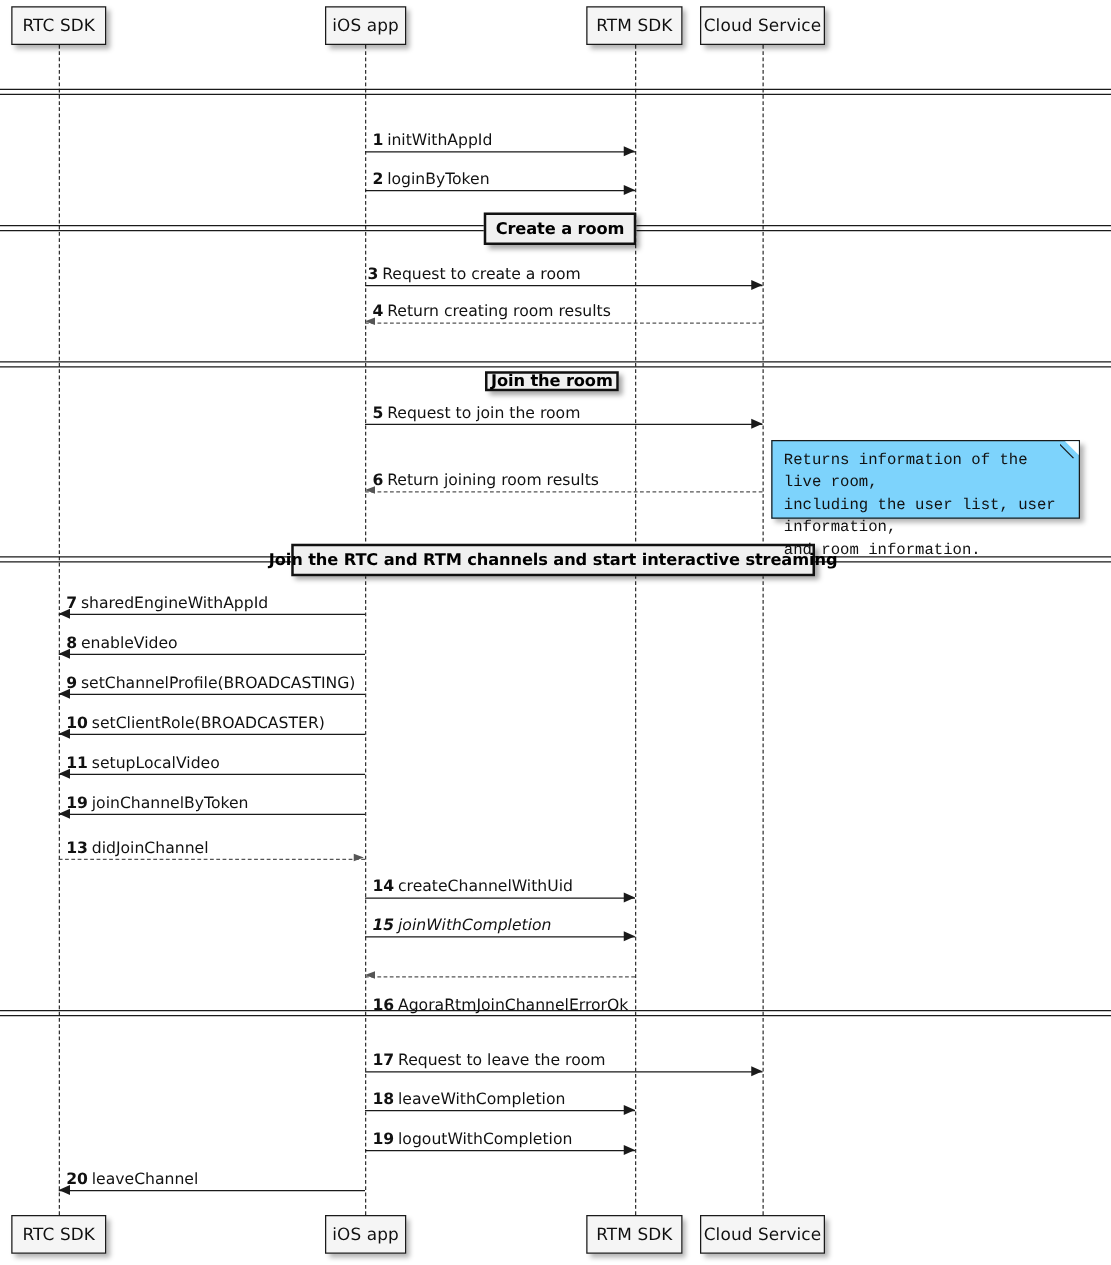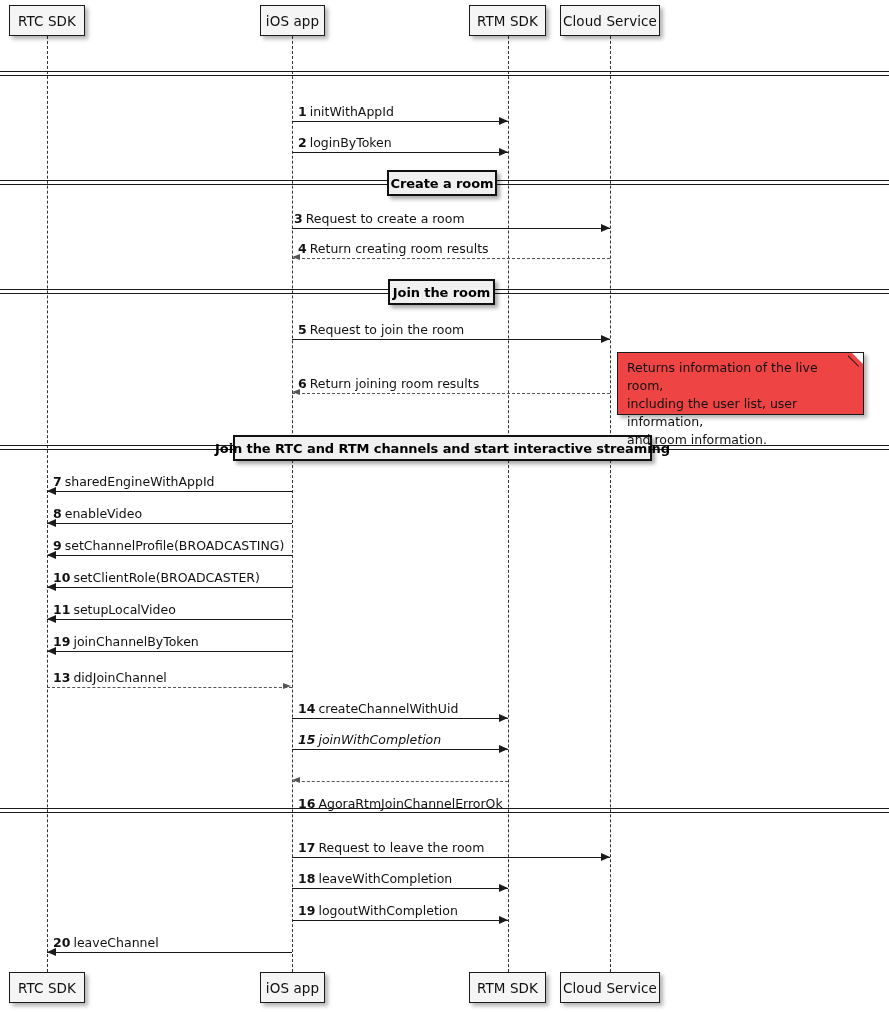--- a/index.html
+++ b/index.html
@@ -104,27 +104,28 @@
     line-height: 14px;
   }
   .msg-label .seq {
     font-weight: bold;
     margin-right: 3px;
   }
   
   .note {
     position: absolute;
     box-sizing: border-box;
-    background: #ef4444;
+    background: #7dd3fc;
     border: 1px solid #1a1a1a;
     box-shadow: 3px 3px 4px rgba(0,0,0,0.30);
     font-size: 12.5px;
     color: #111111;
     line-height: 18px;
     padding: 6px 9px 6px 9px;
+    font-family: Liberation Mono, monospace;
   }
   .note-fold {
     position: absolute;
     top: 0;
     right: 0;
     width: 0;
     height: 0;
     border-left: 11px solid transparent;
     border-top: 11px solid #ffffff;
   }
@@ -160,23 +161,23 @@
     <div class="participant" style="left: 9px; top: 5px; width: 76px; height: 31px;">RTC SDK</div>
     <div class="participant" style="left: 260px; top: 5px; width: 65px; height: 31px;">iOS app</div>
     <div class="participant" style="left: 469px; top: 5px; width: 77px; height: 31px;">RTM SDK</div>
     <div class="participant" style="left: 560px; top: 5px; width: 100px; height: 31px;">Cloud Service</div>
     <div class="participant" style="left: 9px; top: 972px; width: 76px; height: 31px;">RTC SDK</div>
     <div class="participant" style="left: 260px; top: 972px; width: 65px; height: 31px;">iOS app</div>
     <div class="participant" style="left: 469px; top: 972px; width: 77px; height: 31px;">RTM SDK</div>
     <div class="participant" style="left: 560px; top: 972px; width: 100px; height: 31px;">Cloud Service</div>
     <div class="divider-lines" style="top: 71px;"></div>
     <div class="divider-lines" style="top: 180px;"></div>
-    <div class="divider-box" style="left: 387px; width: 110px; height: 26px; top: 170px;">Create a room</div>
+    <div class="divider-box" style="left: 387px; width: 122px; height: 26px; top: 170px;">Create a room</div>
     <div class="divider-lines" style="top: 289px;"></div>
-    <div class="divider-box" style="left: 388px; width: 107px; height: 26px; top: 279px;">Join the room</div>
+    <div class="divider-box" style="left: 388px; width: 107px; height: 16px; top: 297px;">Join the room</div>
     <div class="divider-lines" style="top: 445px;"></div>
     <div class="divider-box" style="left: 233px; width: 419px; height: 26px; top: 435px;">Join the RTC and RTM channels and start interactive streaming</div>
     <div class="divider-lines" style="top: 808px;"></div>
     <div class="msg-line" style="left: 292px; top: 121px; width: 216px;"></div>
     <div class="arrowhead right" style="top: 117px; left: 499px;"></div>
     <div class="msg-label" style="top: 105px; left: 298px;"><span class="seq">1</span><span>initWithAppId</span></div>
     <div class="msg-line" style="left: 292px; top: 152px; width: 216px;"></div>
     <div class="arrowhead right" style="top: 148px; left: 499px;"></div>
     <div class="msg-label" style="top: 136px; left: 298px;"><span class="seq">2</span><span>loginByToken</span></div>
     <div class="msg-line" style="left: 292px; top: 228px; width: 318px;"></div>

